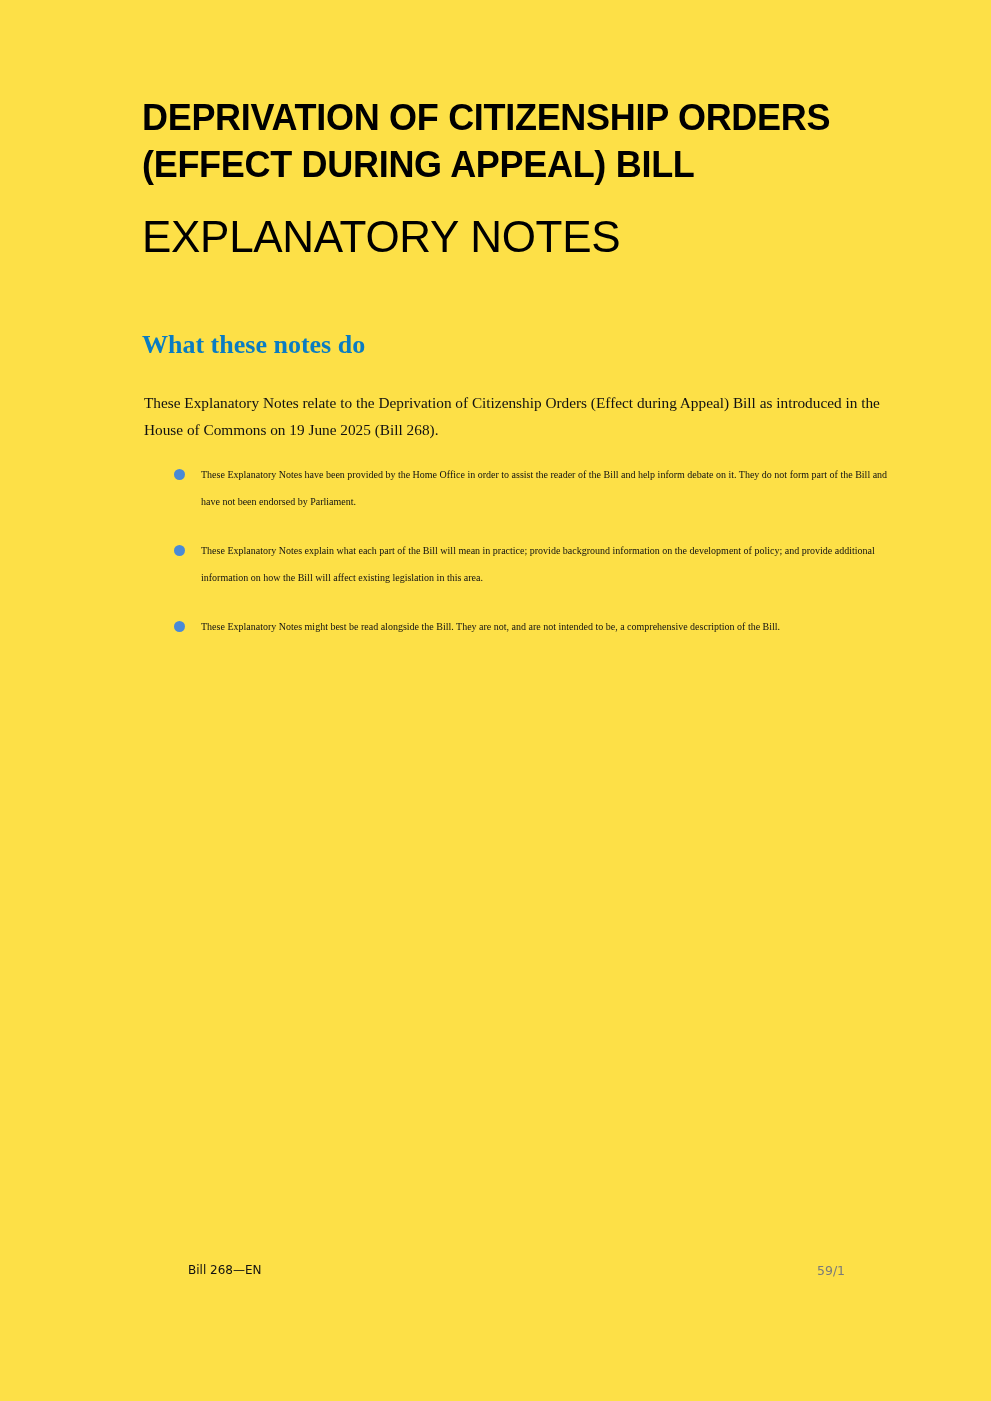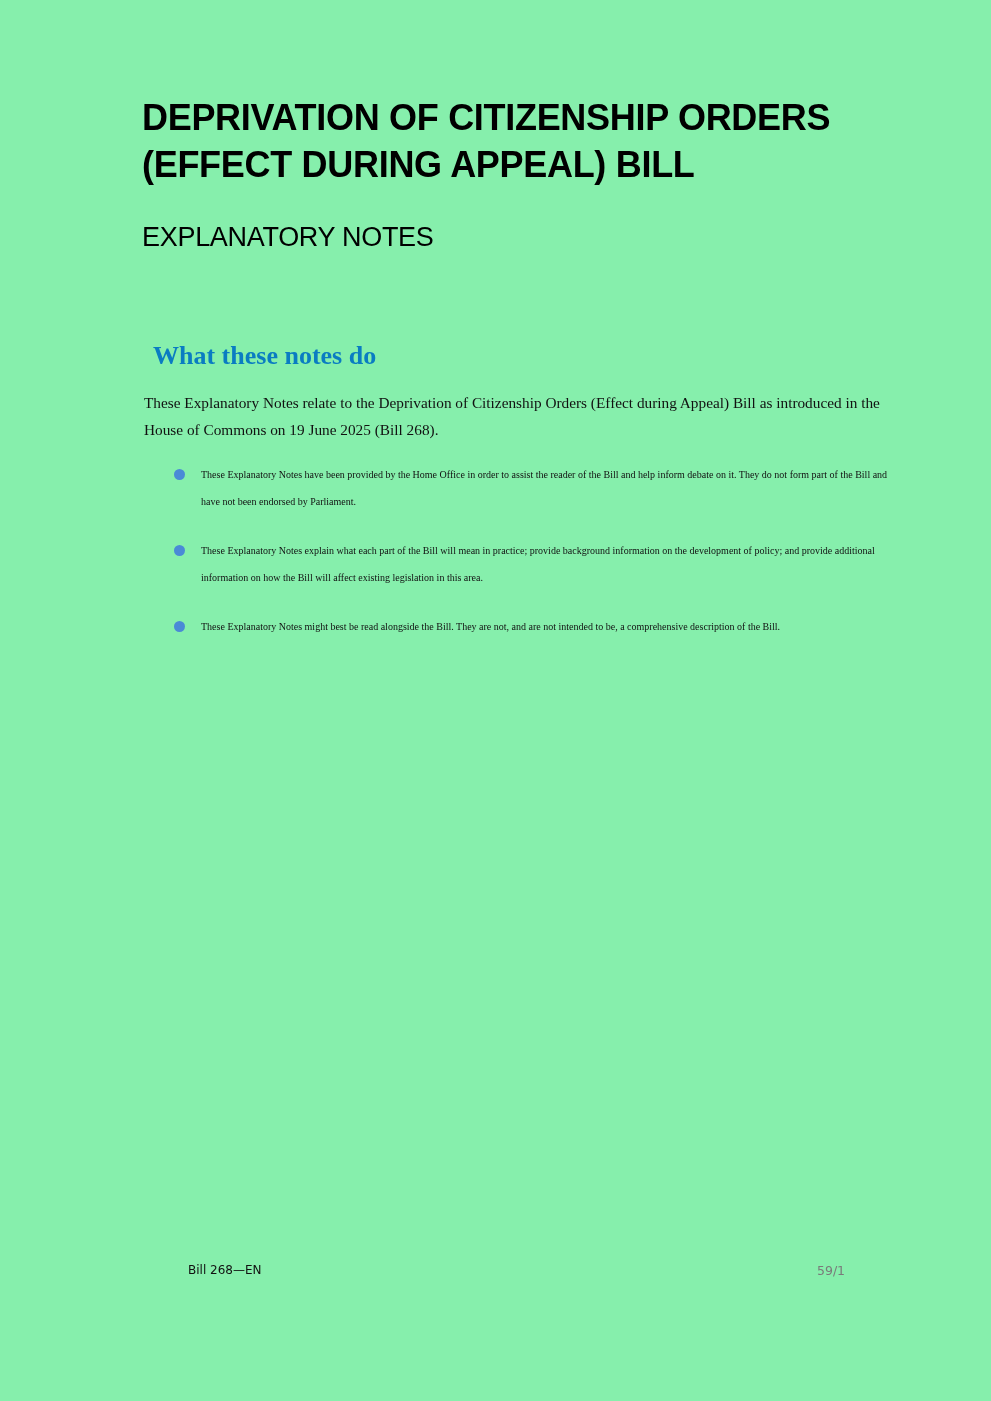--- a/index.html
+++ b/index.html
@@ -1,33 +1,33 @@
 <!DOCTYPE html>
 <html><head>
   <meta charset="utf-8">
   <style>
     html, body { margin: 0; padding: 0; background: #ffffff; }
     body { width: 991px; height: 1401px; position: relative; overflow: hidden; }
-    .page { position: absolute; left: 0; top: 0; width: 991px; height: 1401px; background: #86efac; }
+    .page { position: absolute; left: 0; top: 0; width: 991px; height: 1401px; background: #fde047; }
     .title {
       position: absolute; left: 142px; top: 94px; width: 760px;
       font-family: "Liberation Sans", sans-serif; font-weight: bold;
       font-size: 36px; line-height: 47px; color: #000; margin: 0;
       letter-spacing: -0.3px;
     }
     .subtitle {
       position: absolute; left: 142px; top: 214px;
       font-family: "Liberation Sans", sans-serif; font-weight: normal;
-      font-size: 27px; line-height: 46px; color: #000; margin: 0;
+      font-size: 44px; line-height: 46px; color: #000; margin: 0;
       letter-spacing: -0.3px;
     }
     .section-heading {
       position: absolute; left: 142px; top: 328px;
       font-family: "Liberation Serif", serif; font-weight: bold;
-      font-size: 26px; line-height: 34px; color: #0a7cc2; margin: 11px;
+      font-size: 26px; line-height: 34px; color: #0a7cc2; margin: 0;
     }
     .intro {
       position: absolute; left: 142px; top: 388px; width: 760px;
       font-family: "Liberation Serif", serif; font-size: 15.3px;
       line-height: 26.5px; color: #111; margin: 2px;
     }
     .bullets {
       position: absolute; left: 174px; top: 462px; width: 730px;
       list-style: none; margin: 0; padding: 0;
     }

